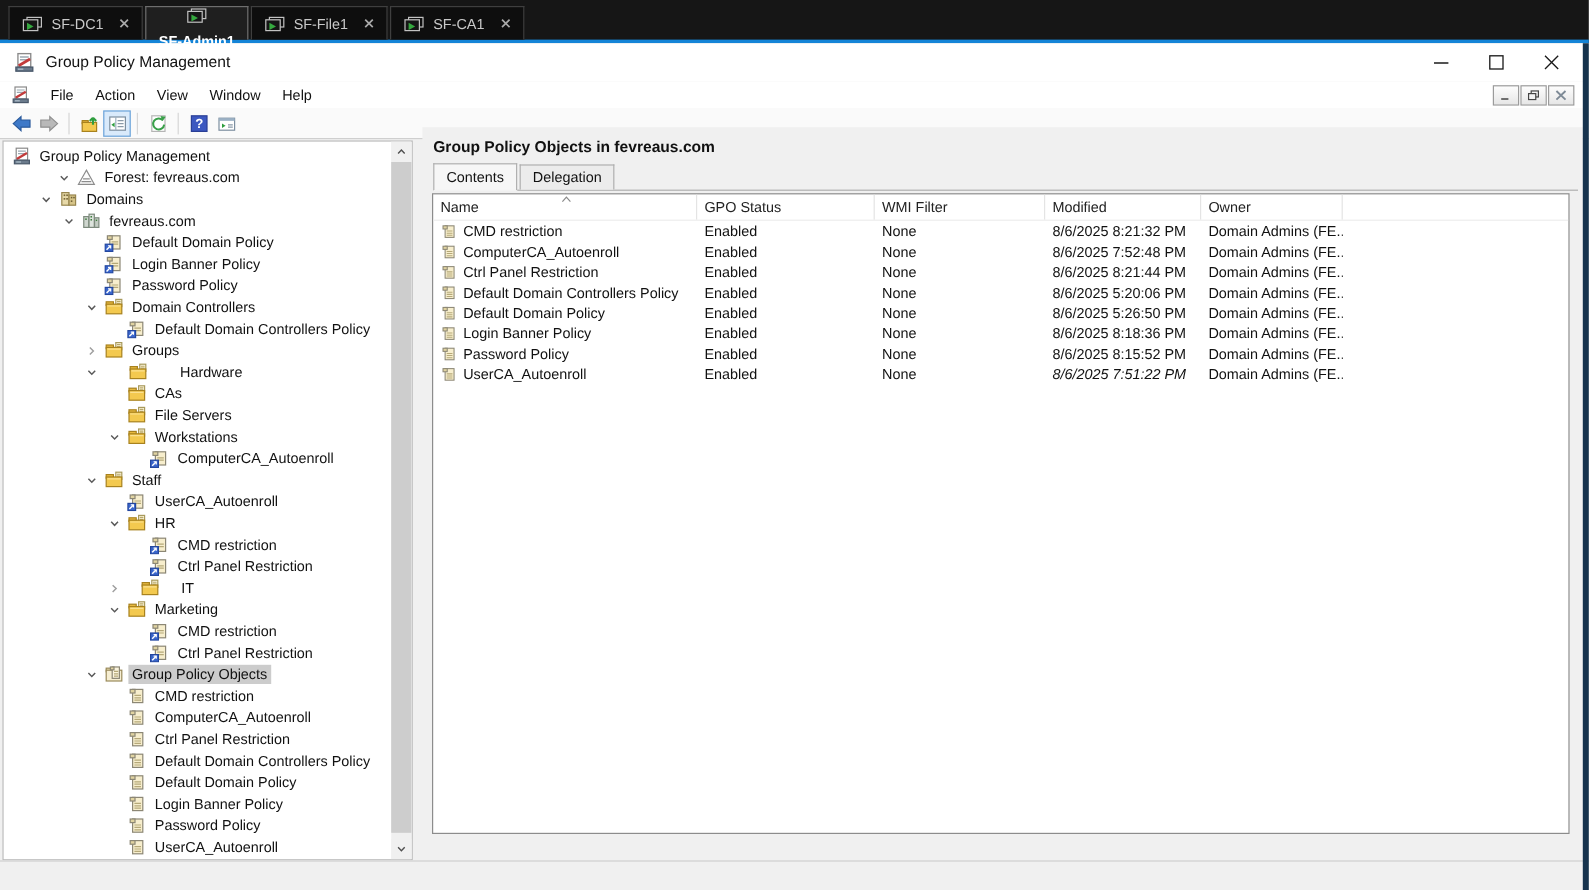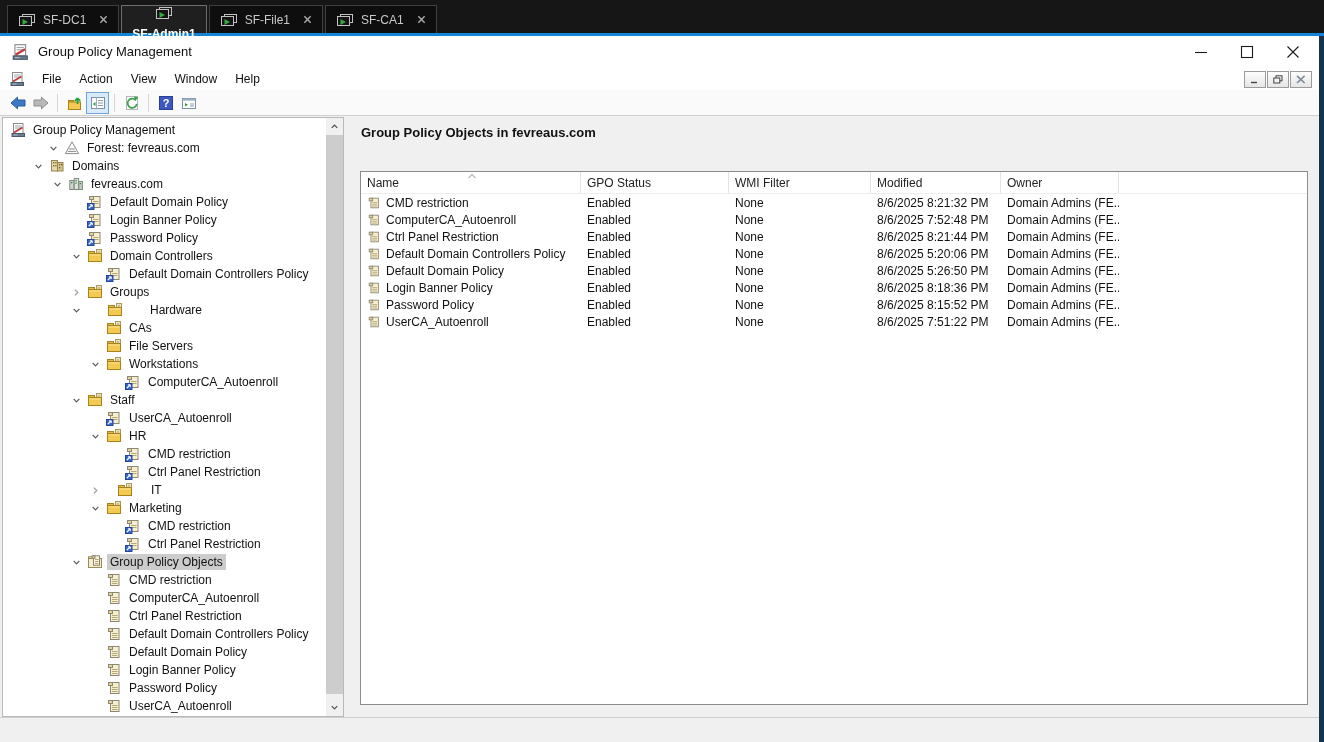--- a/index.html
+++ b/index.html
@@ -80,21 +80,21 @@
 
   
   #vscroll { position:absolute; right:0; top:0; width:17px; height:100%; background:#f0f0f0; }
   .sb-arrow { position:absolute; left:0; width:17px; height:17px; display:flex; align-items:center; justify-content:center; background:#f0f0f0; }
   .sb-arrow svg { width:11px; height:11px; }
   #sb-up { top:0; }
   #sb-down { bottom:0; }
   #sb-thumb { position:absolute; left:0; top:17px; width:17px; bottom:22px; background:#cdcdcd; }
 
   
-  #rightpane { position:absolute; left:352px; top:116px; width:967px; height:601px; background:#f0f0f0; }
+  #rightpane { position:absolute; left:352px; top:106px; width:967px; height:601px; background:#f0f0f0; }
   #content-title { padding:9px 0 0 9px; font-size:13px; font-weight:bold; }
   #ptabs { position:absolute; left:9px; right:4px; top:30px; height:23px; display:flex; align-items:flex-end; border-bottom:1px solid #b0b0b0; }
   .ptab { padding:3px 10px 3px 10px; border:1px solid #b0b0b0; border-bottom:none; background:#ececec; margin-right:2px; position:relative; }
   .ptab.active { background:#f6f6f6; padding-top:4px; margin-bottom:-1px; border-bottom:1px solid #f6f6f6; }
 
   #tablepanel {
     position:absolute; left:8px; right:11px; top:55px; bottom:12px;
     background:#ffffff; border:1px solid #8c8c8c; overflow:hidden;
   }
   #lheader { display:flex; height:22px; border-bottom:1px solid #ededed; position:relative; }
@@ -829,20 +829,24 @@
     <div class="sb-arrow" id="sb-down">
         <svg viewBox="0 0 16 16">
           <path d="M4 6 L8 10.2 L12 6" fill="none" stroke="#4f4f4f" stroke-width="1.7"></path>
         </svg>
       </div>
   </div>
 </div>
 
 <div id="rightpane">
   <div id="content-title">Group Policy Objects in fevreaus.com</div>
+  <div id="ptabs">
+      <div class="ptab active">Contents</div>
+      <div class="ptab">Delegation</div>
+    </div>
   <div id="tablepanel">
     <div id="lheader">
         <div class="hcell" style="width: 220px;">Name<span id="sort-arrow">
             <svg viewBox="0 0 12 9">
               <path d="M2 7 L6 2.5 L10 7" fill="none" stroke="#8a8a8a" stroke-width="1.2"></path>
             </svg>
           </span></div>
         <div class="hcell" style="width: 148px;">GPO Status</div>
         <div class="hcell" style="width: 142px;">WMI Filter</div>
         <div class="hcell" style="width: 130px;">Modified</div>
@@ -984,21 +988,21 @@
                 <rect x="2.5" y="2.5" width="4" height="3" fill="#e0d3a0" stroke="#8c8775"></rect>
                 <line x1="6" y1="7.5" x2="11.5" y2="7.5" stroke="#b5a878"></line>
                 <line x1="6" y1="9.5" x2="11.5" y2="9.5" stroke="#b5a878"></line>
                 <line x1="6" y1="11.5" x2="11.5" y2="11.5" stroke="#b5a878"></line>
               </svg>
             </span>
             <span>UserCA_Autoenroll</span>
           </div>
           <div class="lcell" style="width: 148px;">Enabled</div>
           <div class="lcell" style="width: 142px;">None</div>
-          <div class="lcell" style="width: 130px;">8/6/2025 7:51:22 PM</div>
+          <div class="lcell" style="width: 130px; font-style: italic;">8/6/2025 7:51:22 PM</div>
           <div class="lcell" style="width: 118px;">Domain Admins (FE...</div>
         </div>
       </div>
   </div>
 </div>
 
 <div id="bottomstrip"></div>
 <div id="desktop-edge"></div>
 
 </body></html>

